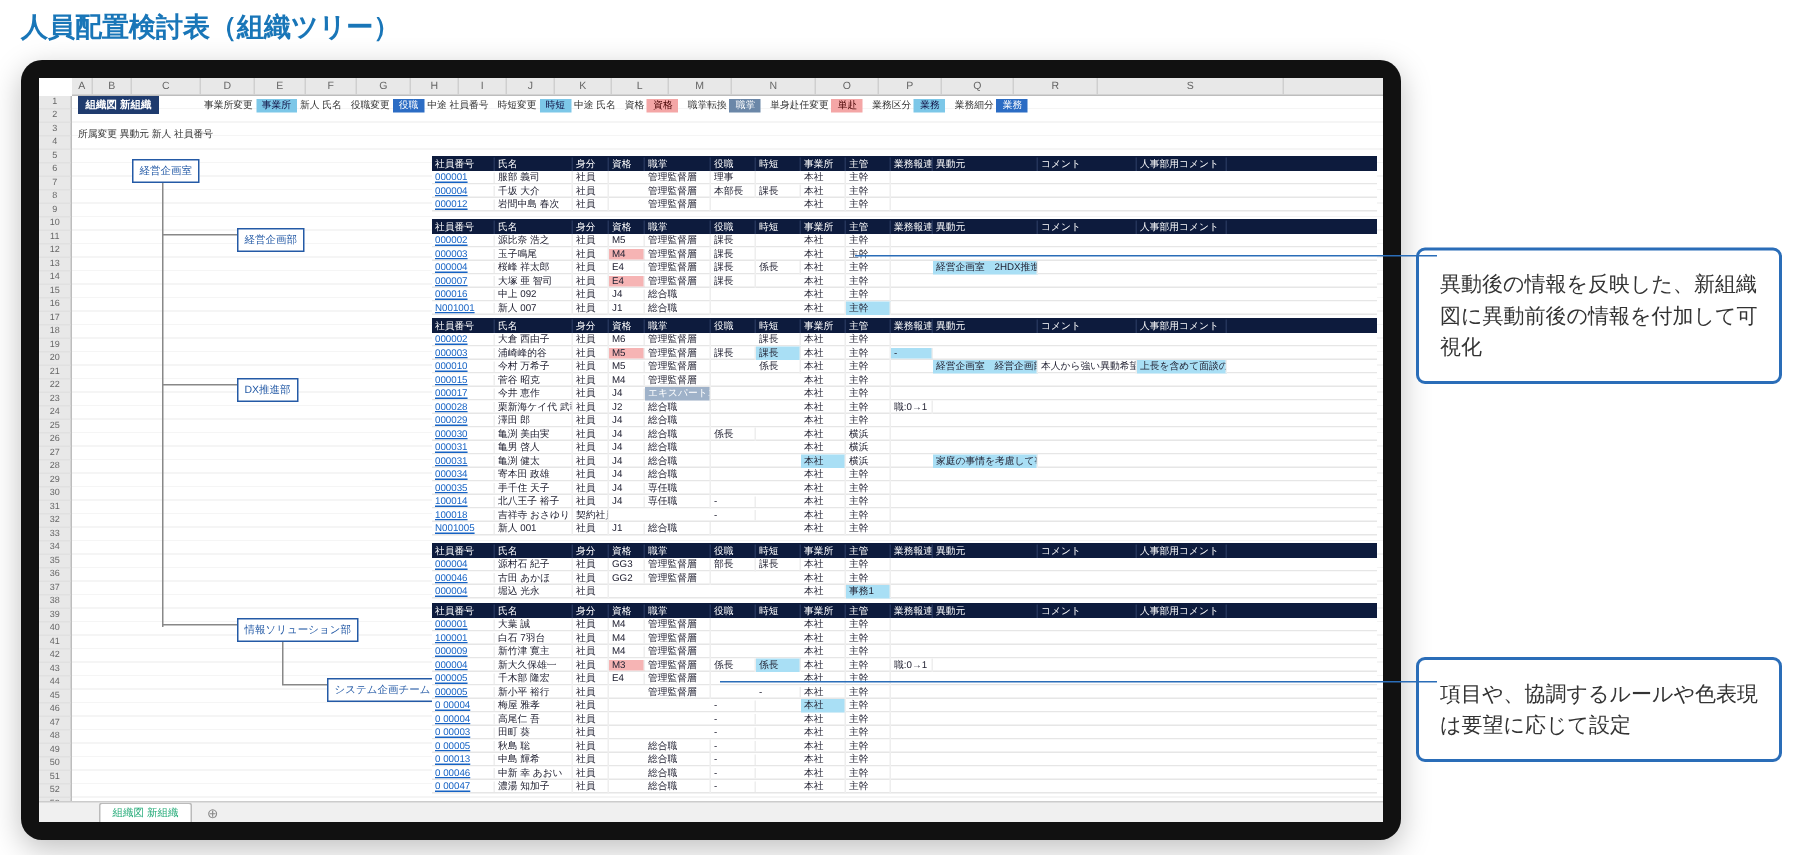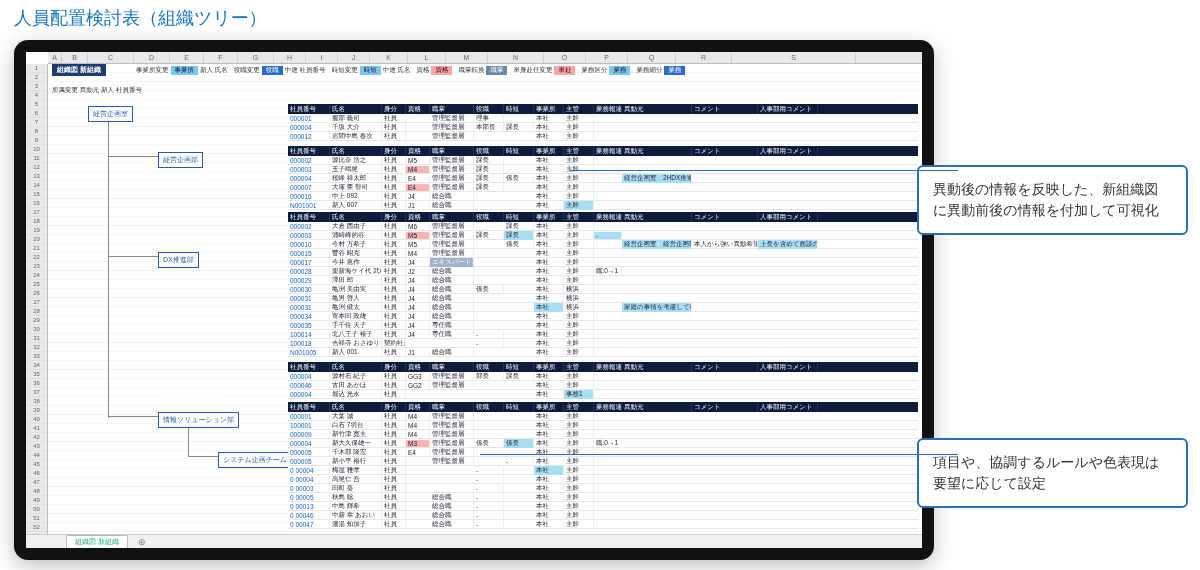--- a/index.html
+++ b/index.html
@@ -1,17 +1,17 @@
 <!DOCTYPE html>
 <html><head>
 <meta charset="utf-8">
 <style>
   * { box-sizing: border-box; margin: 0; padding: 0; }
   body { font-family: "Yu Gothic", "Meiryo", sans-serif; background: #fff; width: 1200px; height: 570px; position: relative; overflow: hidden; }
-  .page-title { color: #1976b8; font-size: 18px; font-weight: 400; padding: 6px 0 10px 14px; }
+  .page-title { color: #1976b8; font-size: 18px; font-weight: 700; padding: 6px 0 10px 14px; }
   .device { position: absolute; left: 14px; top: 40px; width: 920px; height: 520px; background: #111; border-radius: 14px; padding: 12px; box-shadow: 0 6px 20px rgba(0,0,0,.25); }
   .screen { width: 100%; height: 100%; background: #fff; position: relative; overflow: hidden; font-size: 7px; }
   
   .col-hdr { position: absolute; left: 22px; right: 0; top: 0; height: 12px; background: #e8e8e8; border-bottom: 1px solid #bdbdbd; display: flex; }
   .col-hdr span { flex: 0 0 auto; text-align: center; color: #666; font-size: 7px; line-height: 12px; border-right: 1px solid #cfcfcf; }
   .row-hdr { position: absolute; left: 0; top: 12px; bottom: 14px; width: 22px; background: #e8e8e8; border-right: 1px solid #bdbdbd; }
   .row-hdr div { height: 9px; font-size: 6px; color: #666; text-align: center; line-height: 9px; border-bottom: 1px solid #e0e0e0; }
   .sheet-tabs { position: absolute; left: 0; right: 0; bottom: 0; height: 14px; background: #f0f0f0; border-top: 1px solid #ccc; display: flex; align-items: center; padding-left: 40px; gap: 4px; }
   .sheet-tab { font-size: 7px; padding: 1px 8px; background: #fff; border: 1px solid #bbb; border-bottom: none; border-radius: 2px 2px 0 0; color: #2a7; }
   .sheet-plus { font-size: 9px; color: #888; padding: 0 6px; }
@@ -38,21 +38,21 @@
   .data-row { display: flex; background: #fff; font-size: 6.5px; height: 9px; align-items: center; border-bottom: 1px solid #e6e6e6; }
   .data-row > div { flex: 0 0 auto; padding: 0 2px; border-right: 1px solid #eee; white-space: nowrap; overflow: hidden; color: #223; }
   .data-row .id { color: #1562c4; text-decoration: underline; }
   .cB  { width: 42px; } .cC { width: 52px; } .cD { width: 24px; } .cE { width: 24px; }
   .cF  { width: 44px; } .cG { width: 30px; } .cH { width: 30px; } .cI { width: 30px; }
   .cJ  { width: 30px; } .cK { width: 28px; } .cM { width: 70px; } .cO { width: 66px; } .cQ { width: 60px; }
   .hl-pink { background: #f6b4b4 !important; }
   .hl-cyan { background: #a9dff5 !important; }
   .hl-steel{ background: #9fb2c9 !important; color:#fff !important; }
   
-  .callout { position: absolute; right: 12px; width: 271px; border: 2px solid #2a6db8; border-radius: 6px; background: #fff; padding: 12px 14px; font-size: 14px; color: #333; line-height: 1.5; }
+  .callout { position: absolute; right: 12px; width: 244px; border: 2px solid #2a6db8; border-radius: 6px; background: #fff; padding: 12px 14px; font-size: 14px; color: #333; line-height: 1.5; }
   .callout-line { position: absolute; height: 0; border-top: 1.5px solid #2a6db8; }
 </style>
 </head>
 <body>
 
 <div class="page-title">人員配置検討表（組織ツリー）</div>
 
 <div class="device">
   <div class="screen">
 

